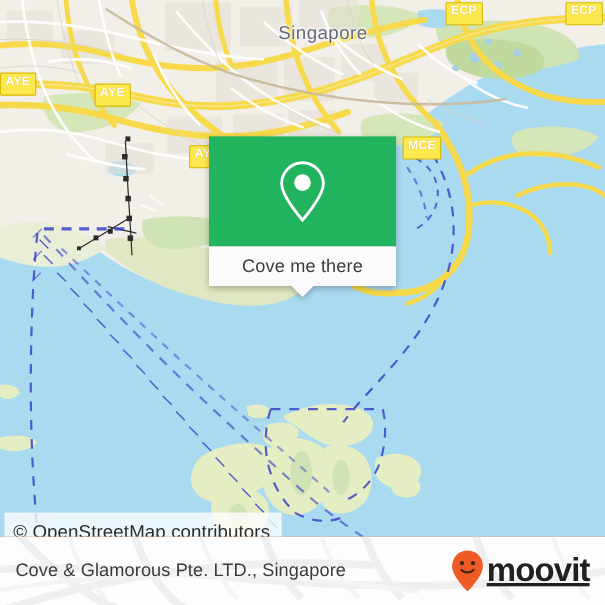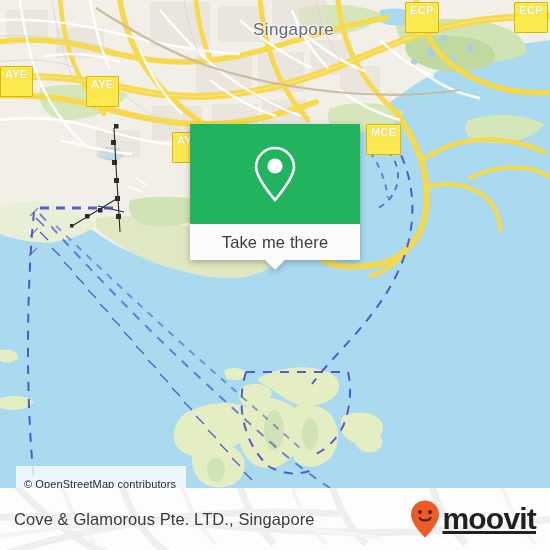--- a/index.html
+++ b/index.html
@@ -27,28 +27,28 @@
     width: 550px;
     height: 488px;
     overflow: hidden;
     background: #aadaf0;
   }
   #map svg { display: block; }
 
   
   #osm-attrib {
     position: absolute;
-    left: 16px;
+    left: 4px;
     top: 466px;
     height: 36px;
     padding: 0 10px 0 8px;
     display: flex;
     align-items: center;
     background: rgba(255,255,255,0.78);
-    font-size: 11px;
+    font-size: 17px;
     color: #2b2b2b;
     letter-spacing: 0.1px;
     white-space: nowrap;
   }
 
   
   #popup {
     position: absolute;
     left: 190px;
     top: 124px;
@@ -134,21 +134,21 @@
 
   
   .shield {
     position: absolute;
     background: #fce94f;
     border: 1.3px solid #d9b800;
     color: #ffffff;
     font-size: 11px;
     font-weight: bold;
     letter-spacing: 0.3px;
-    padding: 1px 4px 16px 4px;
+    padding: 1px 4px 6px 4px;
     border-radius: 1px;
     text-shadow: 0 0 1px rgba(160,130,0,0.55);
     line-height: 12px;
   }
   .city-label {
     position: absolute;
     color: #63687a;
     font-size: 17px;
     letter-spacing: 0.4px;
     text-shadow: 0 0 3px #ffffff, 0 0 3px #ffffff, 0 0 2px #ffffff;
@@ -410,21 +410,21 @@
     <div id="osm-attrib">© OpenStreetMap contributors</div>
 
     <div id="popup">
       <div id="popup-green">
         <svg width="48" height="60" viewBox="0 0 48 60" fill="none">
           <path d="M24 4 C13.5 4 5 12.5 5 23 C5 34.5 24 56 24 56 C24 56 43 34.5 43 23 C43 12.5 34.5 4 24 4 Z" stroke="#ffffff" stroke-width="2.6" fill="none"></path>
           <circle cx="24" cy="22" r="7.6" fill="#ffffff"></circle>
         </svg>
       </div>
       <div id="popup-white">
-        <span id="popup-label">Take me there</span>
+        <span id="popup-label">Cove me there</span>
         <span id="popup-tail"></span>
       </div>
     </div>
   </div>
 
   <div id="footer">
     <svg id="footer-bg" width="550" height="62" viewBox="0 0 550 62">
       <rect x="0" y="0" width="550" height="62" fill="#fdfdfd"></rect>
       <g stroke="#eeeeee" fill="none" stroke-width="7" opacity="0.9">
         <path d="M-10,30 C60,26 130,30 200,36 C270,42 340,46 410,44 C470,42 520,36 560,30"></path>

